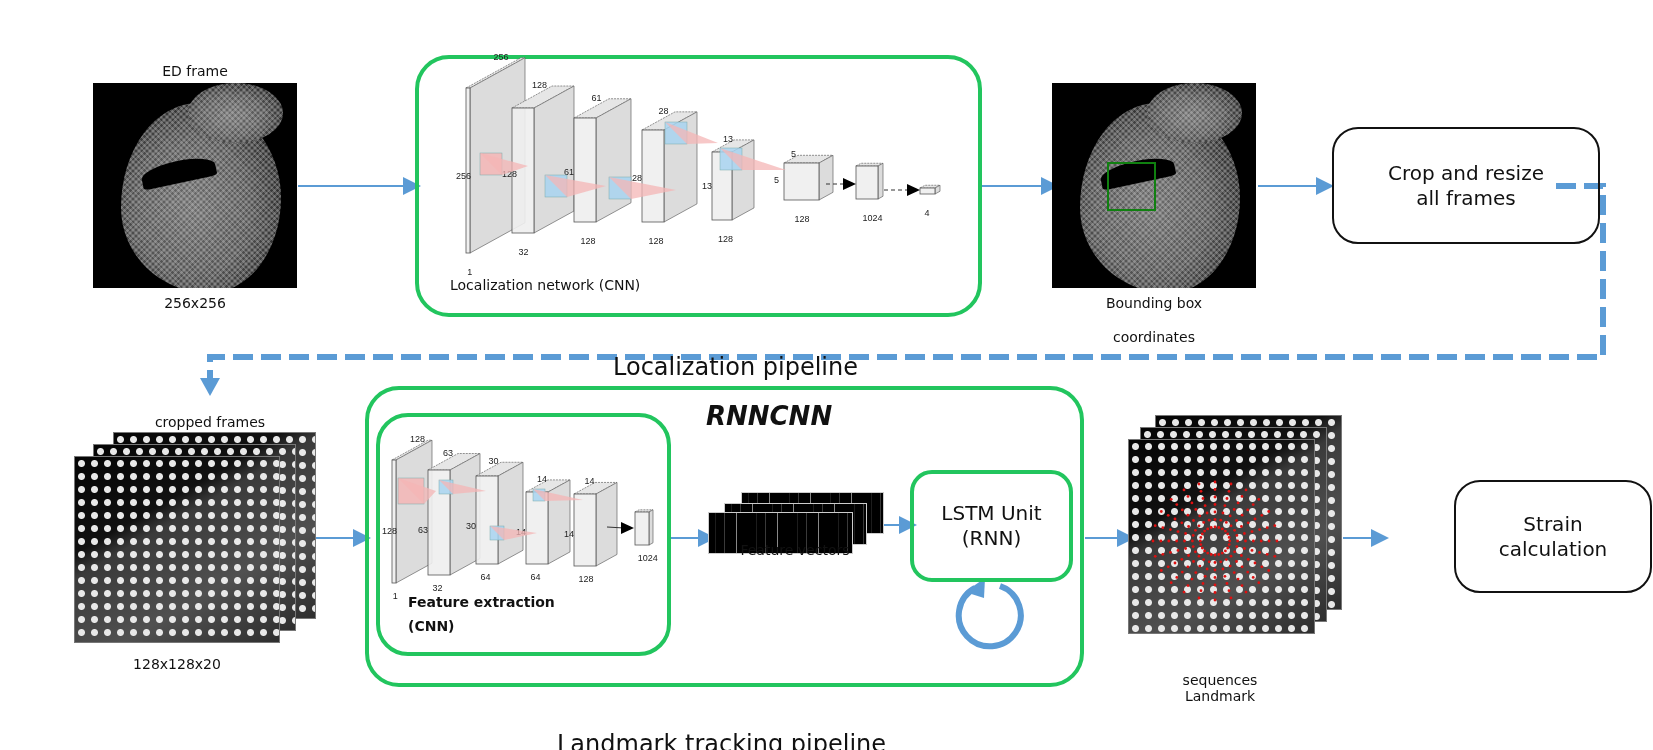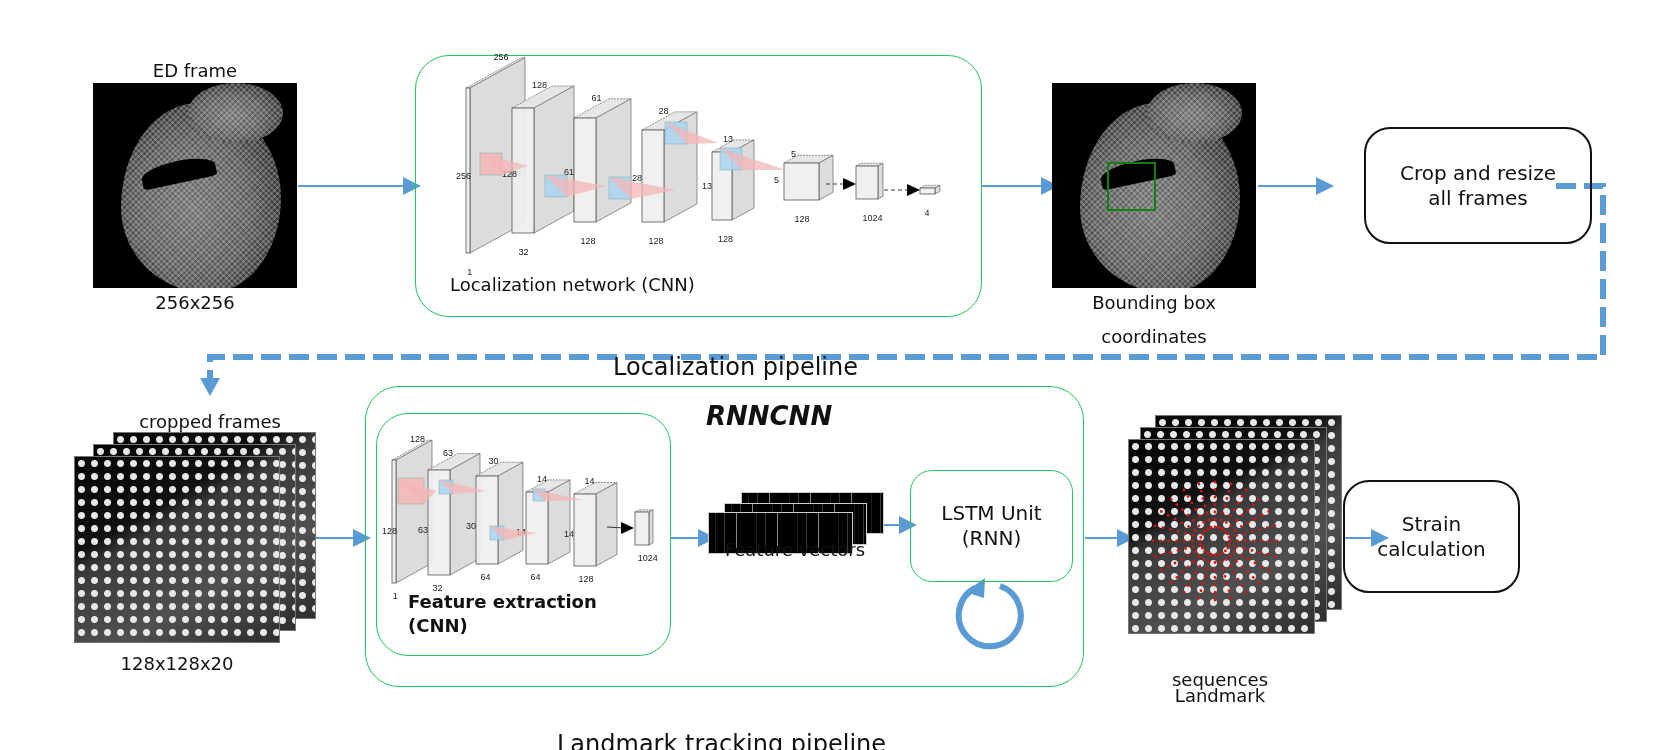--- a/index.html
+++ b/index.html
@@ -1,21 +1,21 @@
 <!DOCTYPE html>
 <html><head>
 <meta charset="utf-8">
 <style>
   html, body { margin: 0; padding: 0; background: #ffffff; }
   body { width: 1653px; height: 750px; position: relative; overflow: hidden;
          font-family: "DejaVu Sans", sans-serif; color: #111; }
   .abs { position: absolute; }
-  .lbl { position: absolute; font-size: 18px; text-align: center; white-space: nowrap; line-height: 24px; }
+  .lbl { position: absolute; font-size: 14px; text-align: center; white-space: nowrap; line-height: 24px; }
   .title-lbl { position: absolute; font-size: 24px; white-space: nowrap; margin-top: 33px; }
-  .green-box { position: absolute; border: 1px solid #22c55e; border-radius: 34px; box-sizing: border-box; }
+  .green-box { position: absolute; border: 4px solid #22c55e; border-radius: 34px; box-sizing: border-box; }
   .black-box { position: absolute; border: 2.5px solid #111; border-radius: 26px; box-sizing: border-box;
                display: flex; align-items: center; justify-content: center; text-align: center;
                font-size: 20px; line-height: 25px; }
   .mri { position: absolute; background: #000; overflow: hidden; }
   .mri-heart {
     position: absolute;
     background:
       repeating-linear-gradient(45deg, rgba(255,255,255,0.18) 0 2px, rgba(0,0,0,0) 2px 4px),
       repeating-linear-gradient(-45deg, rgba(255,255,255,0.18) 0 2px, rgba(0,0,0,0) 2px 4px),
       radial-gradient(ellipse at 45% 55%, #6e6e6e 0%, #555 45%, #2a2a2a 75%, #000 100%);
@@ -162,21 +162,21 @@
 
 <div class="mri" style="left:1052px; top:83px; width:204px; height:205px;">
   <div class="mri-heart" style="left:28px; top:20px; width:160px; height:190px;"></div>
   <div class="mri-heart" style="left:95px; top:0px; width:95px; height:60px; border-radius:50%;"></div>
   <div class="abs" style="left:48px; top:78px; width:75px; height:22px; background:#000; border-radius:50% 50% 10% 10%; transform:rotate(-12deg);"></div>
   <div class="abs" style="left:55px; top:79px; width:49px; height:49px; border:2px solid #108010; box-sizing:border-box;"></div>
 </div>
 <div class="lbl" style="left:1052px; top:291px; width:204px;">Bounding box</div>
 <div class="lbl" style="left:1052px; top:325px; width:204px;">coordinates</div>
 
-<div class="black-box" style="left:1364px; top:127px; width:228px; height:117px;">
+<div class="black-box" style="left:1332px; top:127px; width:268px; height:117px;">
   <div>
     <div>Crop and resize</div>
     <div>all frames</div>
   </div>
 </div>
 
 <div class="lbl" style="left:110px; top:410px; width:200px;">cropped frames</div>
 <div class="crop-frame" style="left:113px; top:432px; width:203px; height:187px;"></div>
 <div class="crop-frame" style="left:93px; top:444px; width:203px; height:187px;"></div>
 <div class="crop-frame" style="left:74px; top:456px; width:206px; height:187px;"></div>
@@ -438,18 +438,18 @@
     <circle cx="1236.8" cy="535.4" r="1.4" fill="#e01010"></circle>
     <circle cx="1244.4" cy="533.5" r="1.4" fill="#e01010"></circle>
     <circle cx="1252.0" cy="531.6" r="1.4" fill="#e01010"></circle>
     <circle cx="1259.6" cy="529.6" r="1.4" fill="#e01010"></circle>
     <circle cx="1267.2" cy="527.7" r="1.4" fill="#e01010"></circle>
     <circle cx="1274.8" cy="525.7" r="1.4" fill="#e01010"></circle>
   </svg>
 <div class="lbl" style="left:1120px; top:684px; width:200px;">Landmark</div>
 <div class="lbl" style="left:1120px; top:668px; width:200px;">sequences</div>
 
-<div class="black-box" style="left:1343px; top:480px; width:177px; height:113px;">
+<div class="black-box" style="left:1454px; top:480px; width:198px; height:113px;">
   <div>
     <div>Strain</div>
     <div>calculation</div>
   </div>
 </div>
 
 </body></html>

